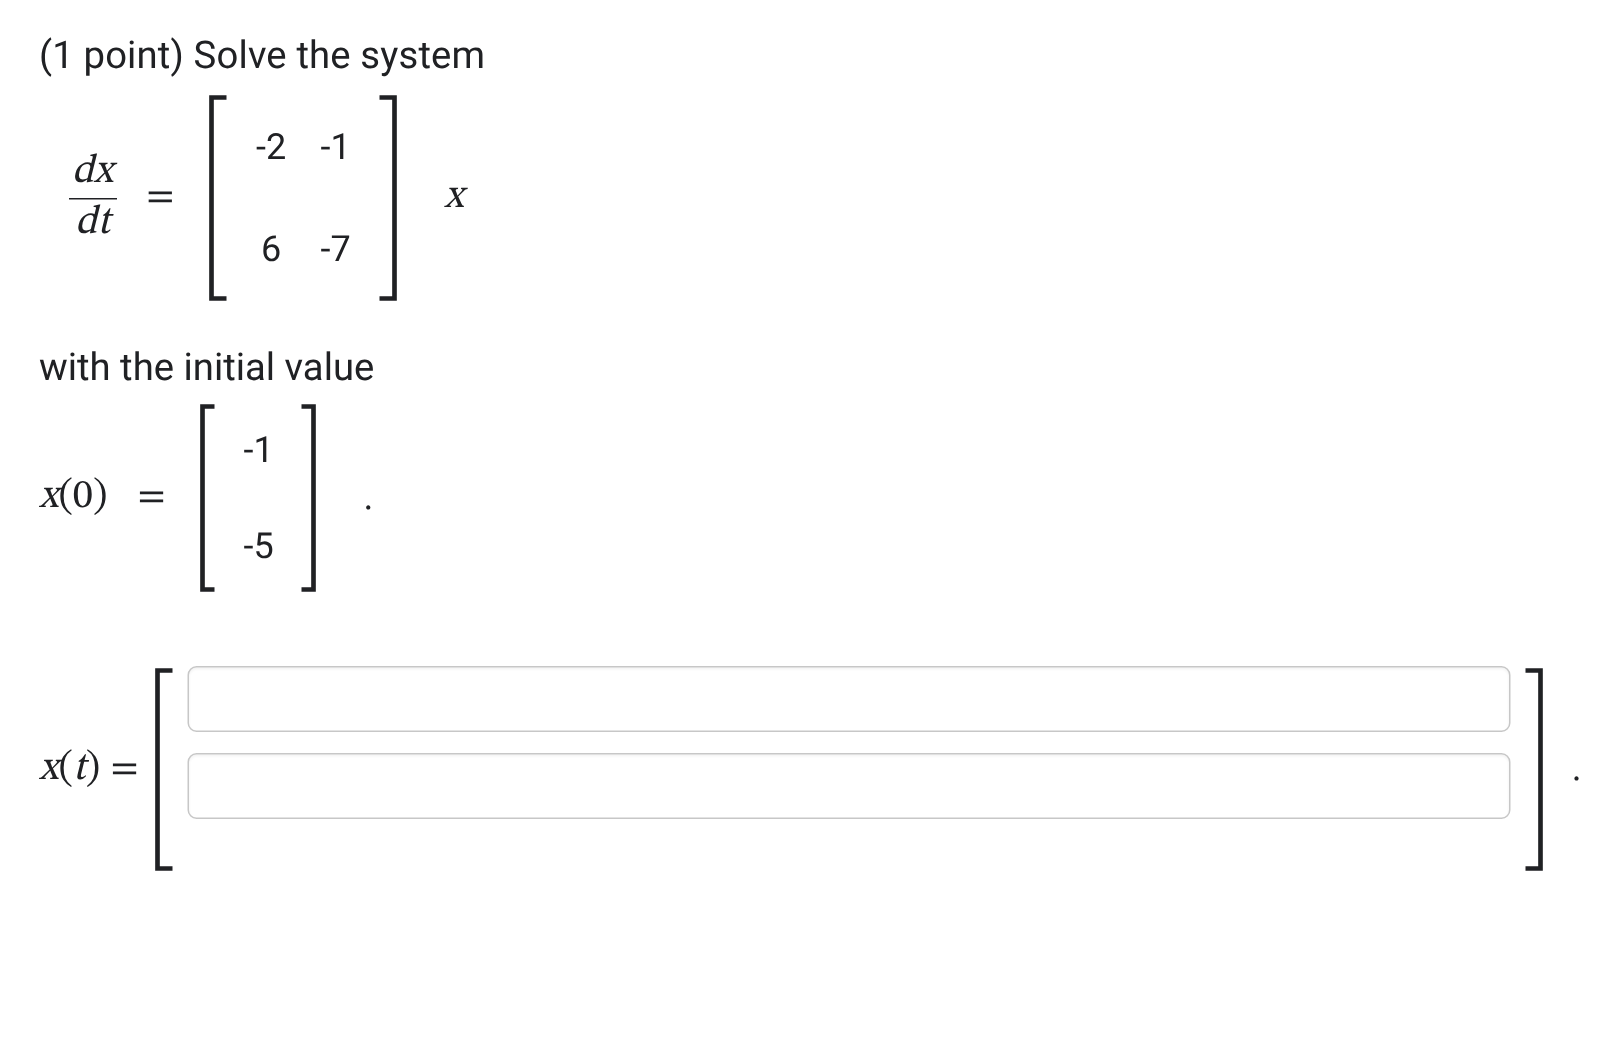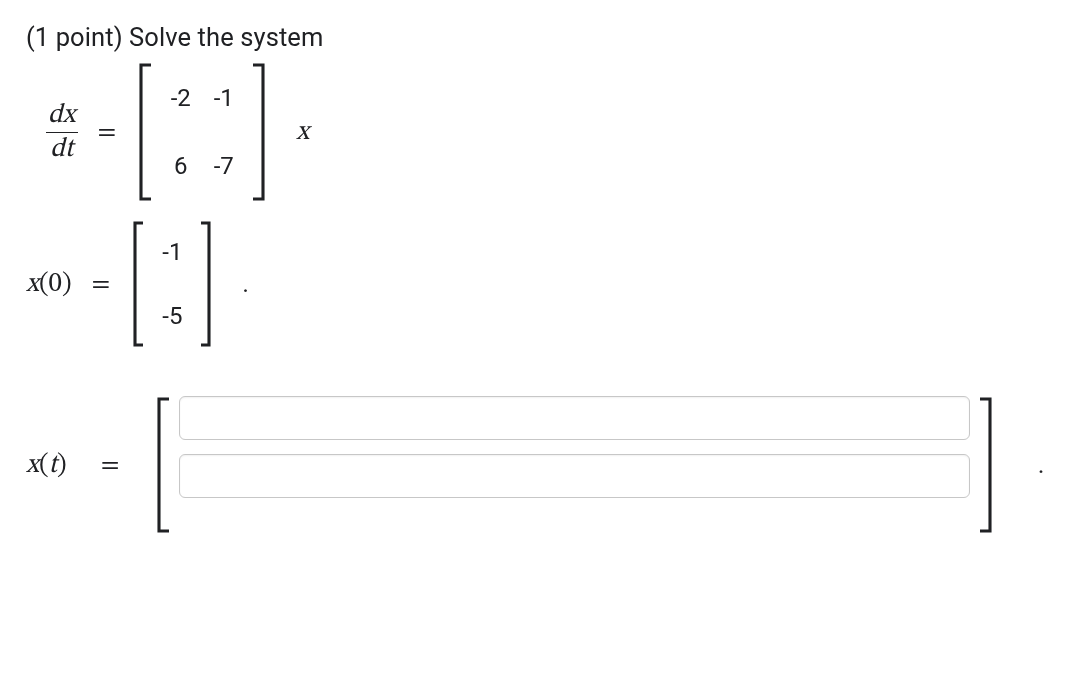--- a/index.html
+++ b/index.html
@@ -6,21 +6,21 @@
   html, body {
     margin: 0;
     padding: 0;
     width: 1080px;
     height: 700px;
     background: #ffffff;
     font-family: "Segoe UI", Roboto, "Helvetica Neue", Arial, sans-serif;
     color: #202124;
   }
   .page {
-    padding: 22px 36px 0 26px;
+    padding: 22px 26px 0 26px;
     width: 100%;
     height: 100%;
   }
   .prompt-line {
     font-size: 25.5px;
     letter-spacing: 0.1px;
     margin-bottom: 10px;
   }
   .eq-row {
     display: flex;
@@ -108,21 +108,21 @@
   .period {
     font-size: 24px;
     padding-left: 14px;
     font-family: "Cambria Math", Georgia, serif;
     align-self: center;
   }
   
   .answer-row {
     display: flex;
     align-items: center;
-    gap: 28px;
+    gap: 1px;
     margin-top: 48px;
   }
   .inputs-col {
     display: flex;
     flex-direction: column;
     gap: 14px;
     flex: 1 1 auto;
     padding: 0 6px;
   }
   .ans-input {
@@ -171,20 +171,21 @@
         <span>-7</span>
       </span>
       <svg class="bracket" width="18" height="140" viewBox="0 0 18 140" preserveAspectRatio="none">
         <path d="M3 3 H13 V137 H3"></path>
       </svg>
     </span>
 
     <span class="varx">x</span>
   </div>
 
+  <div class="sub-line">with the initial value</div>
 
   <div class="eq-row">
     <span class="xof"><span class="ital">x</span><span class="paren">(0)</span></span>
     <span class="eqsign">=</span>
 
     <span class="bmatrix">
       <svg class="bracket" width="16" height="128" viewBox="0 0 16 128" preserveAspectRatio="none">
         <path d="M13 3 H5 V125 H13"></path>
       </svg>
       <span class="mgrid m2x1">

